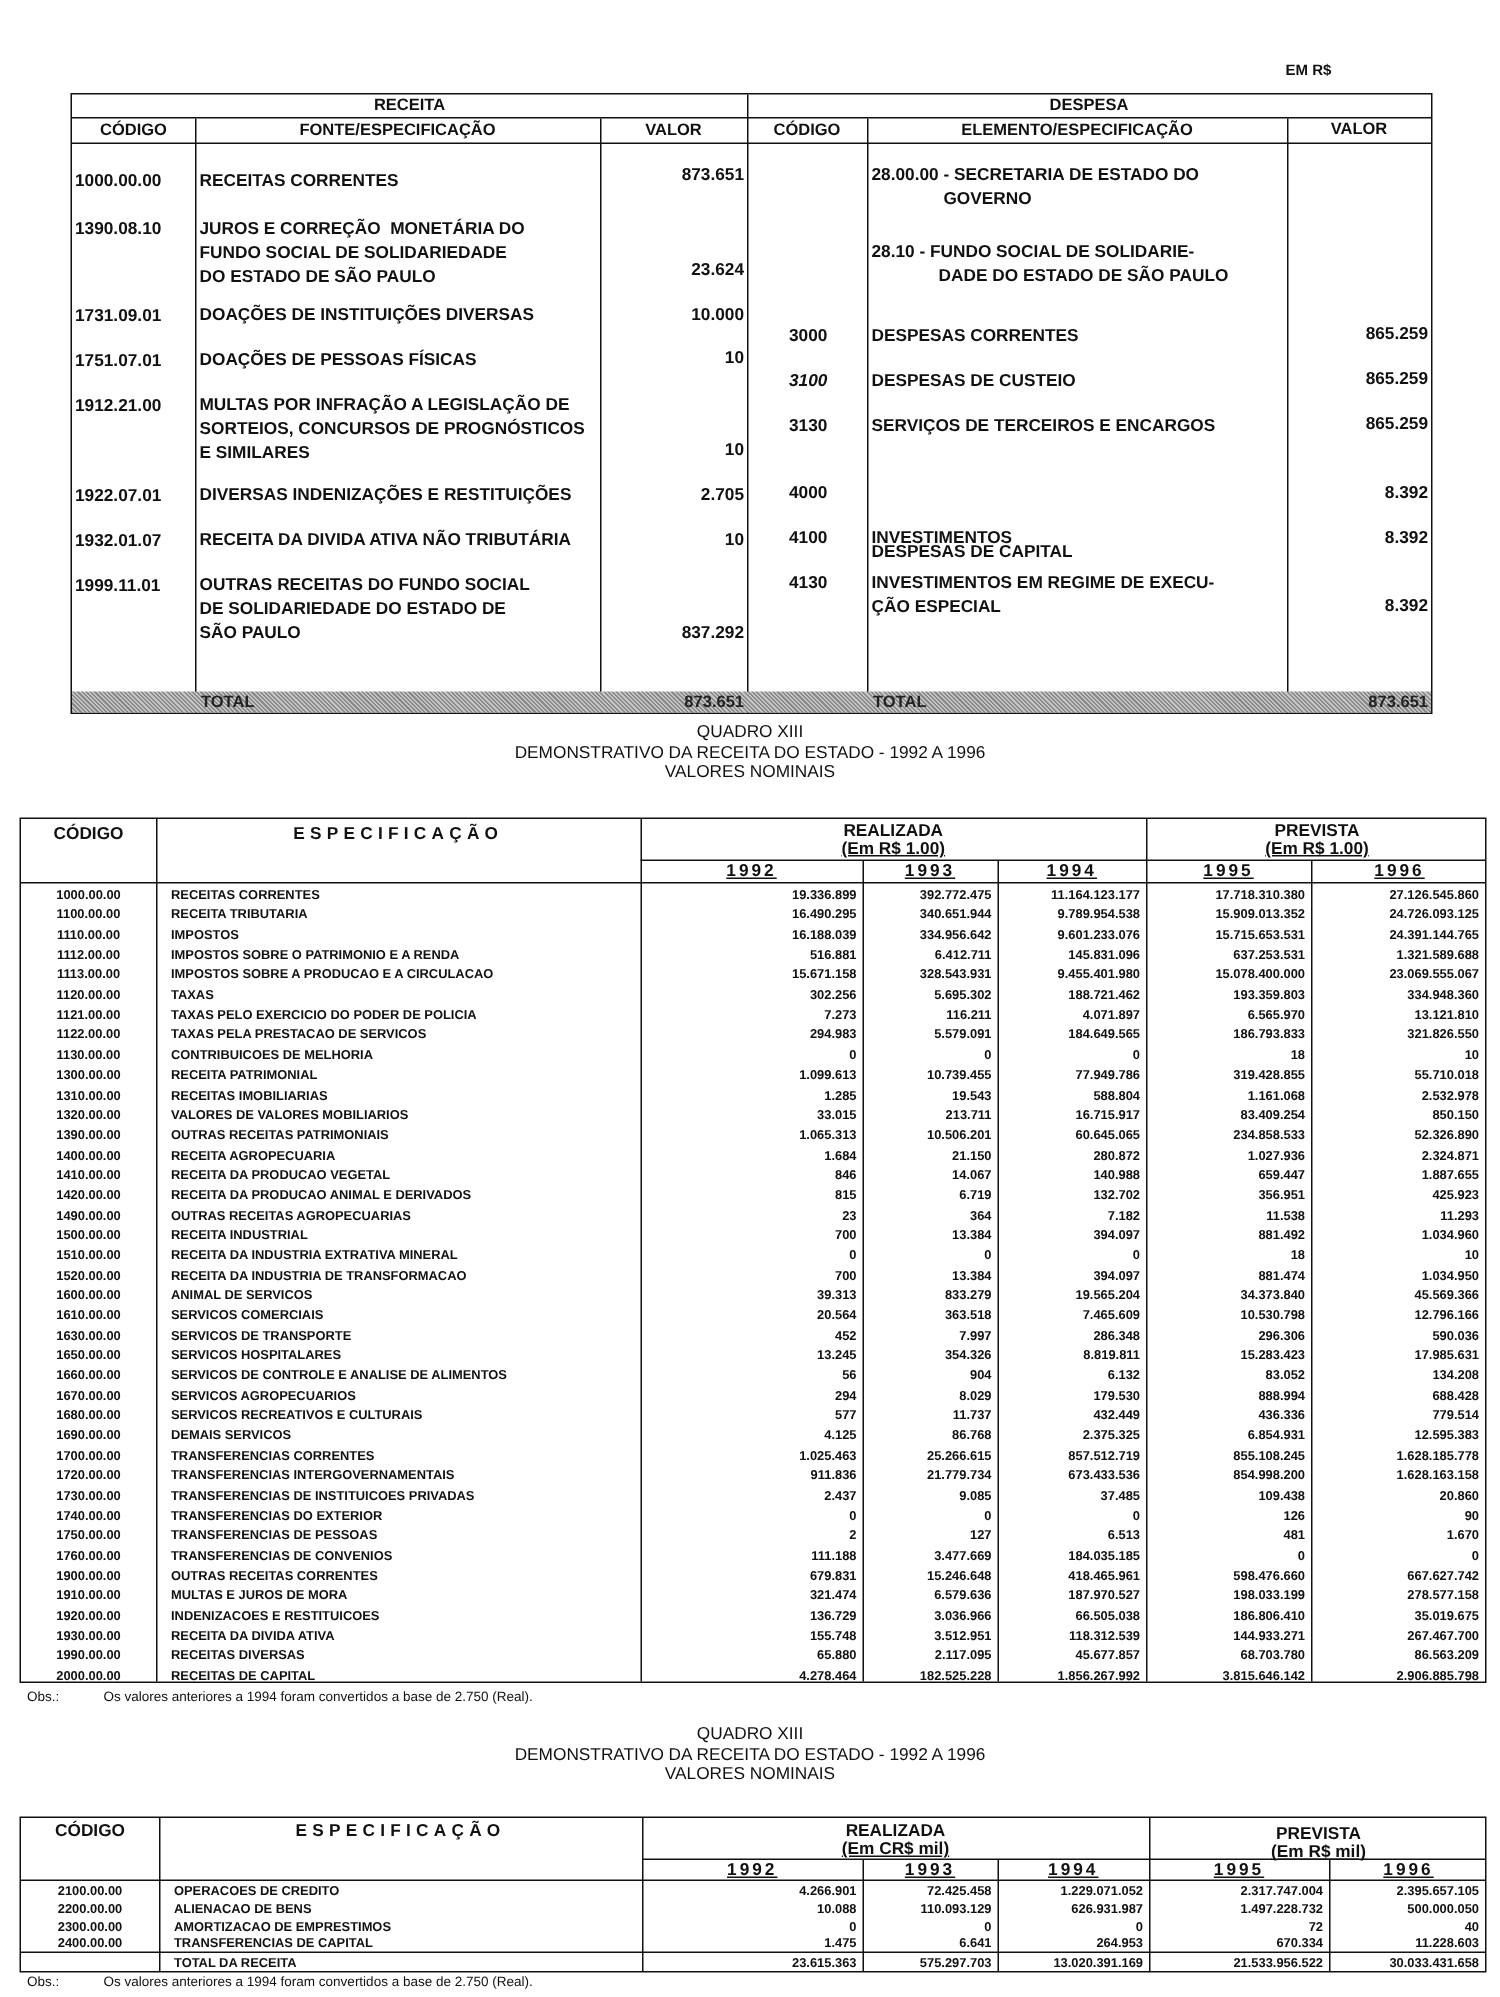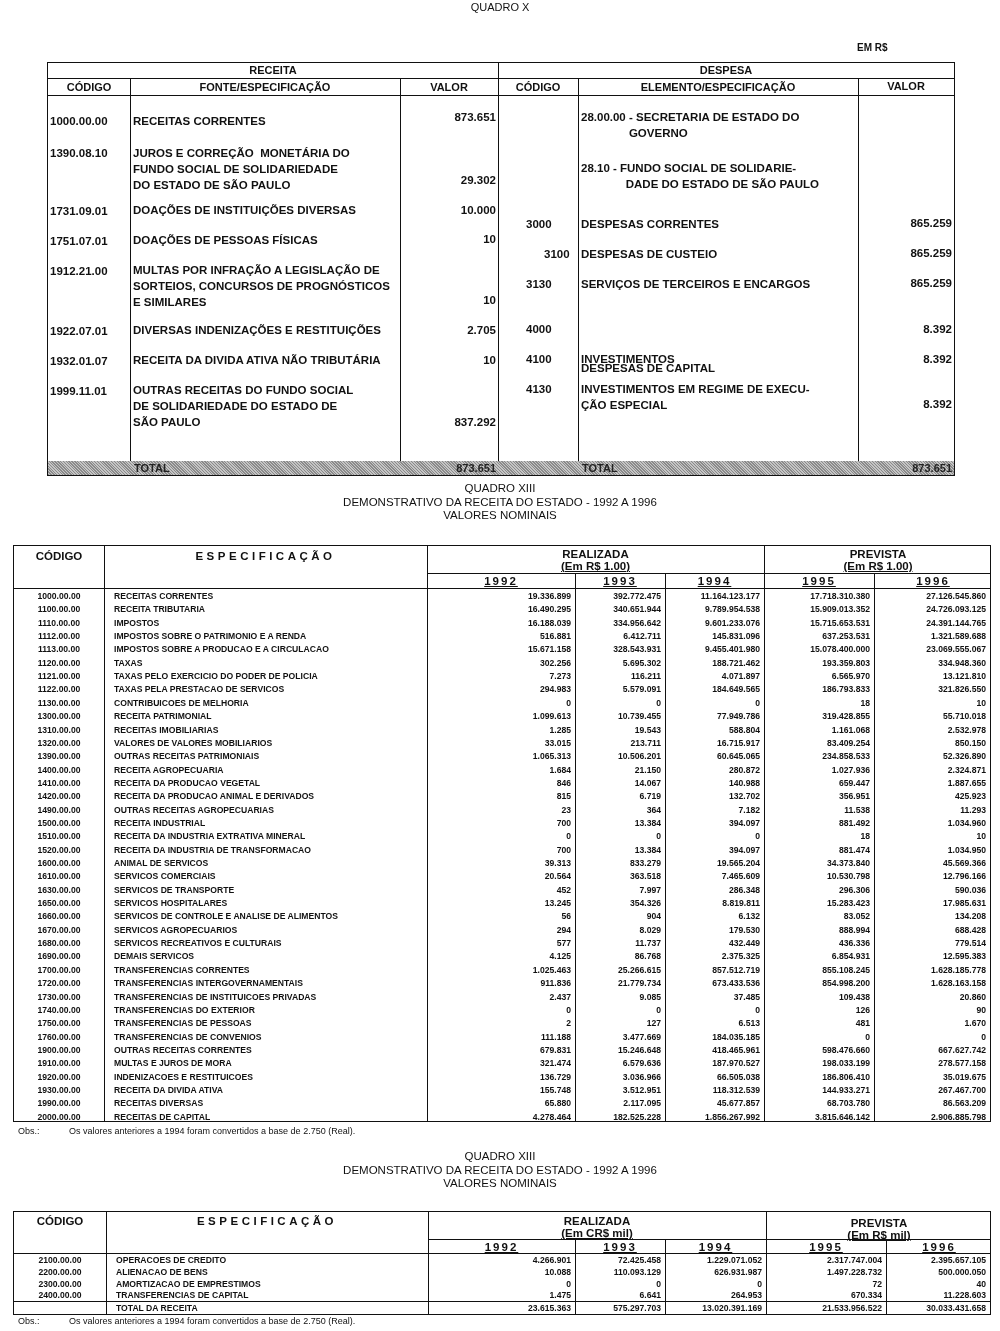--- a/index.html
+++ b/index.html
@@ -38,21 +38,20 @@
   .q13 .v { text-align: right; }
 
   .obs { position: absolute; font-size: 9px; }
   .obs .lbl { position: absolute; left: 0; }
   .obs .txt { position: absolute; left: 51px; white-space: nowrap; }
 </style>
 </head>
 <body>
 
 <div class="title-block q10-title">
-  <div>QUADRO X</div>
 </div>
 <div class="em-rs">EM R$</div>
 
 <div class="q10" id="q10">
 
   <div class="vline" style="left:450px;"></div>
   <div class="hline" style="top:15px;"></div>
   <div class="hline" style="top:32px;"></div>
 
   <div class="vline" style="left:82px; top:16px;"></div>
@@ -72,21 +71,21 @@
   <div>
     <div class="cell" style="left:2px; top:50px;">1000.00.00</div>
     <div class="cell" style="left:85px; top:50px;">RECEITAS CORRENTES</div>
     <div class="cell num" style="left:352px; width:96px; top:46px;">873.651</div>
   </div>
   <div>
     <div class="cell" style="left:2px; top:82px;">1390.08.10</div>
     <div class="cell" style="left:85px; top:82px;">JUROS E CORREÇÃO  MONETÁRIA DO
 FUNDO SOCIAL DE SOLIDARIEDADE
 DO ESTADO DE SÃO PAULO</div>
-    <div class="cell num" style="left:352px; width:96px; top:109px;">29.302</div>
+    <div class="cell num" style="left:352px; width:96px; top:109px;">23.624</div>
   </div>
   <div>
     <div class="cell" style="left:2px; top:140px;">1731.09.01</div>
     <div class="cell" style="left:85px; top:139px;">DOAÇÕES DE INSTITUIÇÕES DIVERSAS</div>
     <div class="cell num" style="left:352px; width:96px; top:139px;">10.000</div>
   </div>
   <div>
     <div class="cell" style="left:2px; top:170px;">1751.07.01</div>
     <div class="cell" style="left:85px; top:169px;">DOAÇÕES DE PESSOAS FÍSICAS</div>
     <div class="cell num" style="left:352px; width:96px; top:168px;">10</div>
@@ -123,21 +122,21 @@
   <div>
     <div class="cell" style="left:533px; top:97px;">28.10 - FUNDO SOCIAL DE SOLIDARIE-
               DADE DO ESTADO DE SÃO PAULO</div>
   </div>
   <div>
     <div class="cell" style="left:478px; top:153px;">3000</div>
     <div class="cell" style="left:533px; top:153px;">DESPESAS CORRENTES</div>
     <div class="cell num" style="left:810px; width:94px; top:152px;">865.259</div>
   </div>
   <div>
-    <div class="cell" style="left:496px; top:183px;">3100</div>
+    <div class="cell" style="left:478px; top:183px;font-style:italic;">3100</div>
     <div class="cell" style="left:533px; top:183px;">DESPESAS DE CUSTEIO</div>
     <div class="cell num" style="left:810px; width:94px; top:182px;">865.259</div>
   </div>
   <div>
     <div class="cell" style="left:478px; top:213px;">3130</div>
     <div class="cell" style="left:533px; top:213px;">SERVIÇOS DE TERCEIROS E ENCARGOS</div>
     <div class="cell num" style="left:810px; width:94px; top:212px;">865.259</div>
   </div>
   <div>
     <div class="cell" style="left:478px; top:258px;">4000</div>

